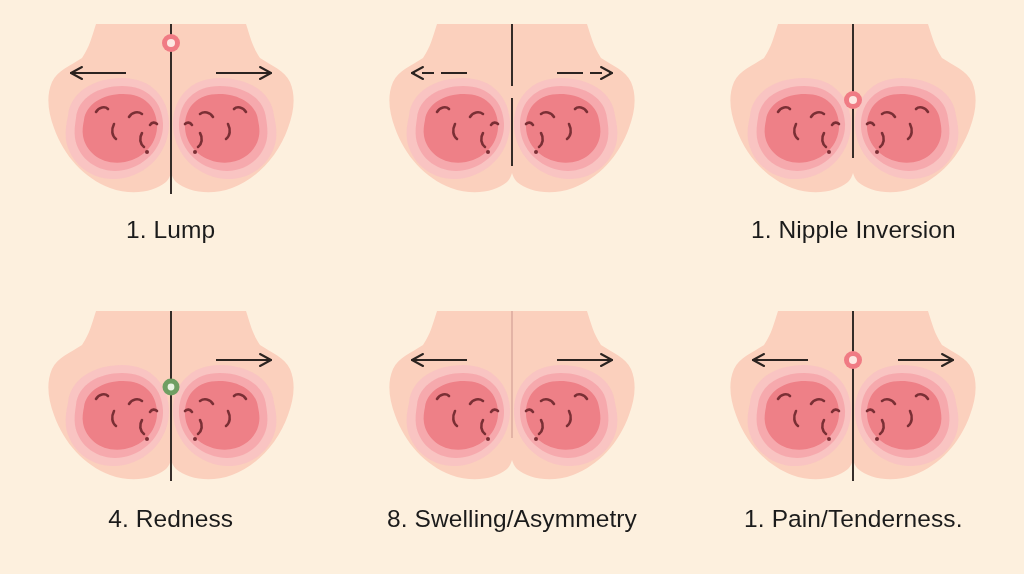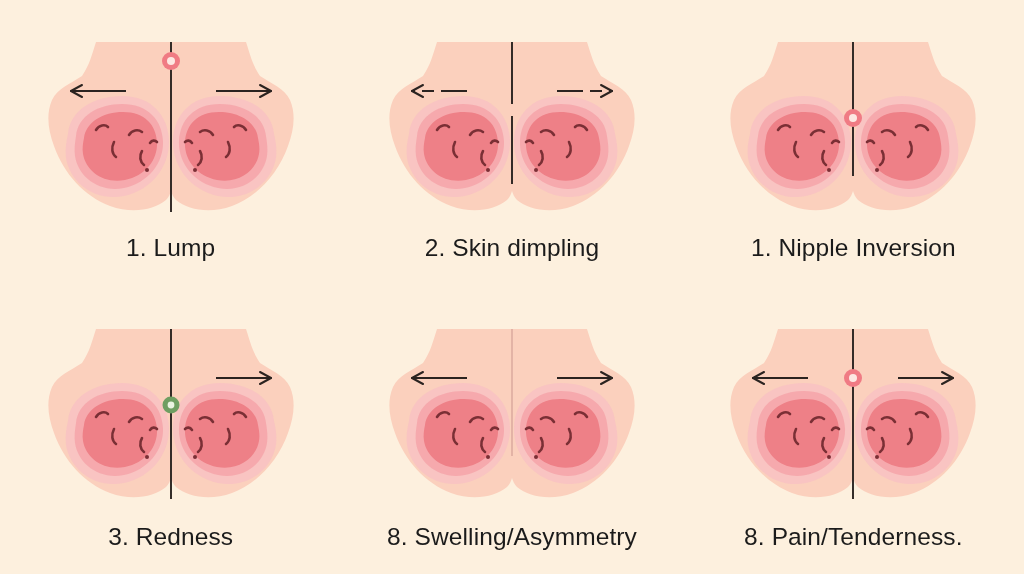--- a/index.html
+++ b/index.html
@@ -26,21 +26,21 @@
     display: grid;
     grid-template-columns: repeat(3, 1fr);
     grid-template-rows: repeat(2, 1fr);
   }
   .panel {
     position: relative;
     display: flex;
     flex-direction: column;
     align-items: center;
     justify-content: flex-start;
-    padding-top: 24px;
+    padding-top: 6px;
     box-sizing: border-box;
   }
   .panel-figure {
     width: 290px;
     height: 205px;
     display: block;
   }
   .panel-caption {
     margin-top: 6px;
     font-size: 24.5px;
@@ -135,21 +135,20 @@
             <line x1="100" y1="67" x2="45" y2="67" stroke="#2b2320" stroke-width="2" stroke-linecap="butt" stroke-dasharray="26 7 12 7"></line>
             <path d="M 45 67 L 56 61" stroke="#2b2320" stroke-width="2" fill="none" stroke-linecap="round"></path>
             <path d="M 45 67 L 56 73" stroke="#2b2320" stroke-width="2" fill="none" stroke-linecap="round"></path>
           </g>
           <g>
             <line x1="190" y1="67" x2="245" y2="67" stroke="#2b2320" stroke-width="2" stroke-linecap="butt" stroke-dasharray="26 7 12 7"></line>
             <path d="M 245 67 L 234 61" stroke="#2b2320" stroke-width="2" fill="none" stroke-linecap="round"></path>
             <path d="M 245 67 L 234 73" stroke="#2b2320" stroke-width="2" fill="none" stroke-linecap="round"></path>
           </g>
         </svg>
-      <div class="panel-caption">2. Skin dimpling</div>
     </div>
 
     <div class="panel">
       <svg class="panel-figure" viewBox="0 0 290 205">
           <path d="M 70 18 L 220 18 C 224 30 226 40 234 52 C 246 60 258 64 264 76 C 270 90 268 106 262 122 C 252 150 232 172 206 182 C 184 190 162 186 150 176 C 147 173 146 170 145 167 C 144 170 143 173 140 176 C 128 186 106 190 84 182 C 58 172 38 150 28 122 C 22 106 20 90 26 76 C 32 64 44 60 56 52 C 64 40 66 30 70 18 Z" fill="#fbd0bd"></path>
           <g>
             <path d="M 42 110 C 44 86 68 72 96 72 C 126 72 142 92 143 116 C 144 142 126 166 98 172 C 68 178 44 158 40 134 C 39 126 40 118 42 110 Z" fill="#f9c3c2" opacity="0.95"></path>
             <path d="M 50 112 C 52 92 72 80 96 80 C 122 80 136 96 137 117 C 138 139 122 159 98 164 C 72 169 52 152 49 132 C 48 125 49 118 50 112 Z" fill="#f5a8ac" opacity="0.95"></path>
             <path d="M 58 114 C 60 98 77 88 97 88 C 119 88 130 101 131 118 C 132 136 119 152 99 156 C 77 160 60 147 57 130 C 56 124 57 119 58 114 Z" fill="#ee8087"></path>
             <path d="M 70 106 C 73 101 79 100 82 103" fill="none" stroke="#7a2f35" stroke-width="2.6" stroke-linecap="round"></path>
@@ -208,21 +207,21 @@
           <g>
             <line x1="190" y1="67" x2="245" y2="67" stroke="#2b2320" stroke-width="2" stroke-linecap="butt"></line>
             <path d="M 245 67 L 234 61" stroke="#2b2320" stroke-width="2" fill="none" stroke-linecap="round"></path>
             <path d="M 245 67 L 234 73" stroke="#2b2320" stroke-width="2" fill="none" stroke-linecap="round"></path>
           </g>
           <g>
             <circle cx="145" cy="94" r="8.5" fill="#6f9e62"></circle>
             <circle cx="145" cy="94" r="3.4" fill="#eaf3e2"></circle>
           </g>
         </svg>
-      <div class="panel-caption">3. Redness</div>
+      <div class="panel-caption">4. Redness</div>
     </div>
 
     <div class="panel row2">
       <svg class="panel-figure" viewBox="0 0 290 205">
           <path d="M 70 18 L 220 18 C 224 30 226 40 234 52 C 246 60 258 64 264 76 C 270 90 268 106 262 122 C 252 150 232 172 206 182 C 184 190 162 186 150 176 C 147 173 146 170 145 167 C 144 170 143 173 140 176 C 128 186 106 190 84 182 C 58 172 38 150 28 122 C 22 106 20 90 26 76 C 32 64 44 60 56 52 C 64 40 66 30 70 18 Z" fill="#fbd0bd"></path>
           <g>
             <path d="M 42 110 C 44 86 68 72 96 72 C 126 72 142 92 143 116 C 144 142 126 166 98 172 C 68 178 44 158 40 134 C 39 126 40 118 42 110 Z" fill="#f9c3c2" opacity="0.95"></path>
             <path d="M 50 112 C 52 92 72 80 96 80 C 122 80 136 96 137 117 C 138 139 122 159 98 164 C 72 169 52 152 49 132 C 48 125 49 118 50 112 Z" fill="#f5a8ac" opacity="0.95"></path>
             <path d="M 58 114 C 60 98 77 88 97 88 C 119 88 130 101 131 118 C 132 136 119 152 99 156 C 77 160 60 147 57 130 C 56 124 57 119 58 114 Z" fill="#ee8087"></path>
             <path d="M 70 106 C 73 101 79 100 82 103" fill="none" stroke="#7a2f35" stroke-width="2.6" stroke-linecap="round"></path>
@@ -292,17 +291,17 @@
           <g>
             <line x1="190" y1="67" x2="245" y2="67" stroke="#2b2320" stroke-width="2" stroke-linecap="butt"></line>
             <path d="M 245 67 L 234 61" stroke="#2b2320" stroke-width="2" fill="none" stroke-linecap="round"></path>
             <path d="M 245 67 L 234 73" stroke="#2b2320" stroke-width="2" fill="none" stroke-linecap="round"></path>
           </g>
           <g>
             <circle cx="145" cy="67" r="9" fill="#f07b84"></circle>
             <circle cx="145" cy="67" r="4" fill="#fde7e2"></circle>
           </g>
         </svg>
-      <div class="panel-caption">8. Pain/Tenderness.</div>
+      <div class="panel-caption">1. Pain/Tenderness.</div>
     </div>
 
   </div>
 </div>
 
 </body></html>

